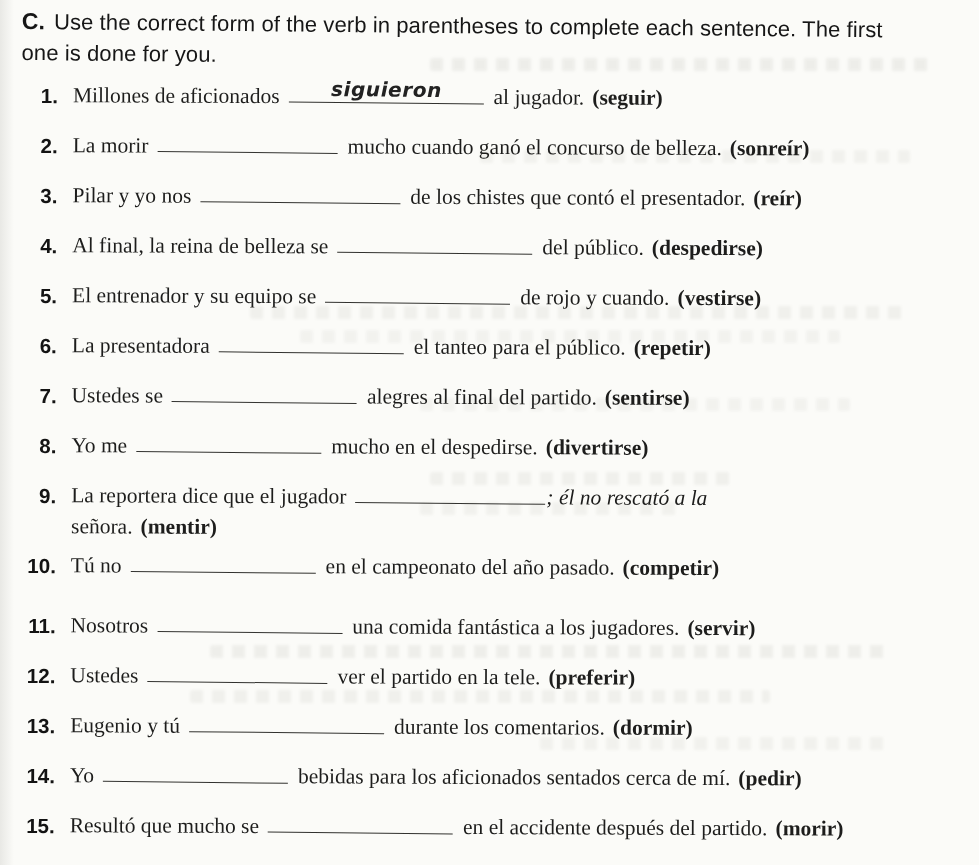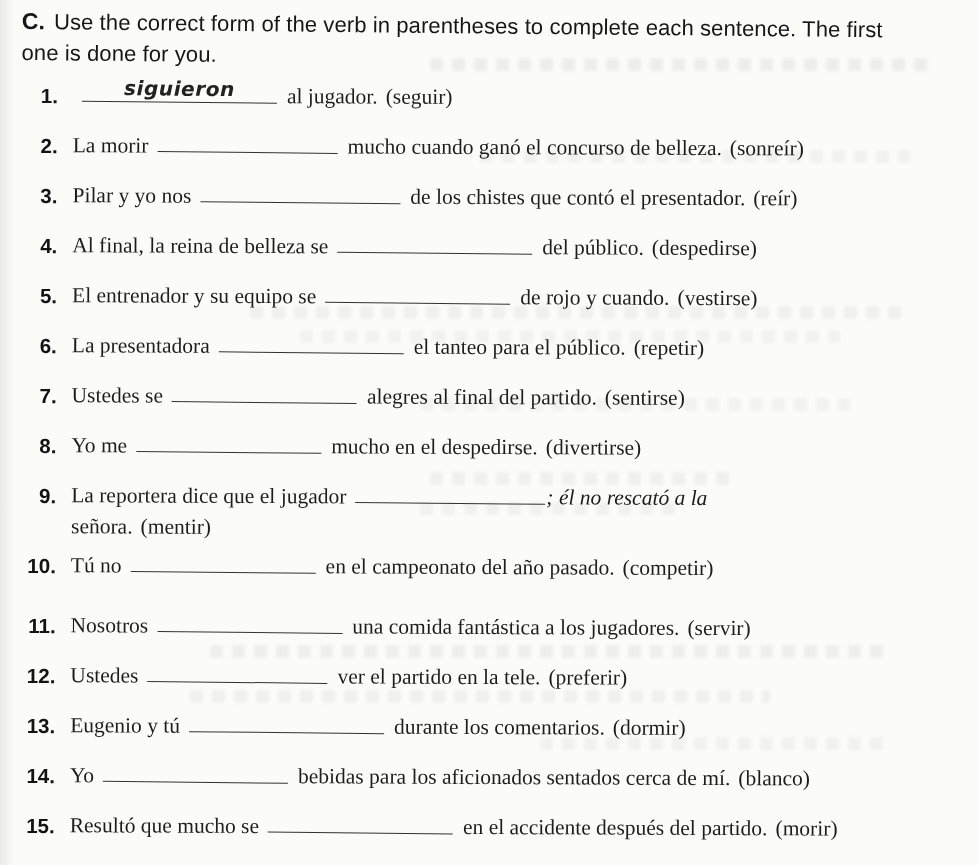--- a/index.html
+++ b/index.html
@@ -56,21 +56,21 @@
     display:inline-block;border-bottom:1.7px solid #32322f;height:15px;
     margin:0 10px 0 9px;position:relative;
     transform:rotate(.35deg);
   }
   .blank .answer{
     position:absolute;left:0;right:0;bottom:-3px;text-align:center;
     font-family:"DejaVu Sans",sans-serif;font-style:italic;font-weight:600;
     font-size:20px;letter-spacing:.6px;color:#222;white-space:nowrap;
   }
   .w180{width:180px}.w185{width:185px}.w190{width:190px}.w195{width:195px}.w200{width:200px}
-  .verb{font-weight:400;margin-left:8px;}
+  .verb{font-weight:700;margin-left:8px;}
   .pull{margin-left:-9px;font-style:italic;}
 </style>
 </head>
 <body>
 
 <div class="scan-edge"></div>
 <div class="ghost g1"></div>
 <div class="ghost g2"></div>
 <div class="ghost g3"></div>
 <div class="ghost g4"></div>
@@ -83,21 +83,21 @@
 
 <div class="header">
   <span class="sec">C.</span><span>Use the correct form of the verb in parentheses to complete each sentence. The first</span><br>
   <span>one is done for you.</span>
 </div>
 
 <div class="items">
 
   <div class="item">
     <span class="num">1.</span>
-    <p class="sentence"><span class="blank w195"><span class="answer">siguieron</span></span><span>al jugador.</span><span class="verb">(seguir)</span></p>
+    <p class="sentence"><span>Millones de aficionados</span><span class="blank w195"><span class="answer">siguieron</span></span><span>al jugador.</span><span class="verb">(seguir)</span></p>
   </div>
 
   <div class="item">
     <span class="num">2.</span>
     <p class="sentence"><span>La morir</span><span class="blank w180"><span class="answer"></span></span><span>mucho cuando ganó el concurso de belleza.</span><span class="verb">(sonreír)</span></p>
   </div>
 
   <div class="item">
     <span class="num">3.</span>
     <p class="sentence"><span>Pilar y yo nos</span><span class="blank w200"><span class="answer"></span></span><span>de los chistes que contó el presentador.</span><span class="verb">(reír)</span></p>
@@ -148,21 +148,21 @@
     <p class="sentence"><span>Ustedes</span><span class="blank w180"><span class="answer"></span></span><span>ver el partido en la tele.</span><span class="verb">(preferir)</span></p>
   </div>
 
   <div class="item">
     <span class="num">13.</span>
     <p class="sentence"><span>Eugenio y tú</span><span class="blank w195"><span class="answer"></span></span><span>durante los comentarios.</span><span class="verb">(dormir)</span></p>
   </div>
 
   <div class="item">
     <span class="num">14.</span>
-    <p class="sentence"><span>Yo</span><span class="blank w185"><span class="answer"></span></span><span>bebidas para los aficionados sentados cerca de mí.</span><span class="verb">(blanco)</span></p>
+    <p class="sentence"><span>Yo</span><span class="blank w185"><span class="answer"></span></span><span>bebidas para los aficionados sentados cerca de mí.</span><span class="verb">(pedir)</span></p>
   </div>
 
   <div class="item">
     <span class="num">15.</span>
     <p class="sentence"><span>Resultó que mucho se</span><span class="blank w185"><span class="answer"></span></span><span>en el accidente después del partido.</span><span class="verb">(morir)</span></p>
   </div>
 
 </div>
 
 </body></html>

